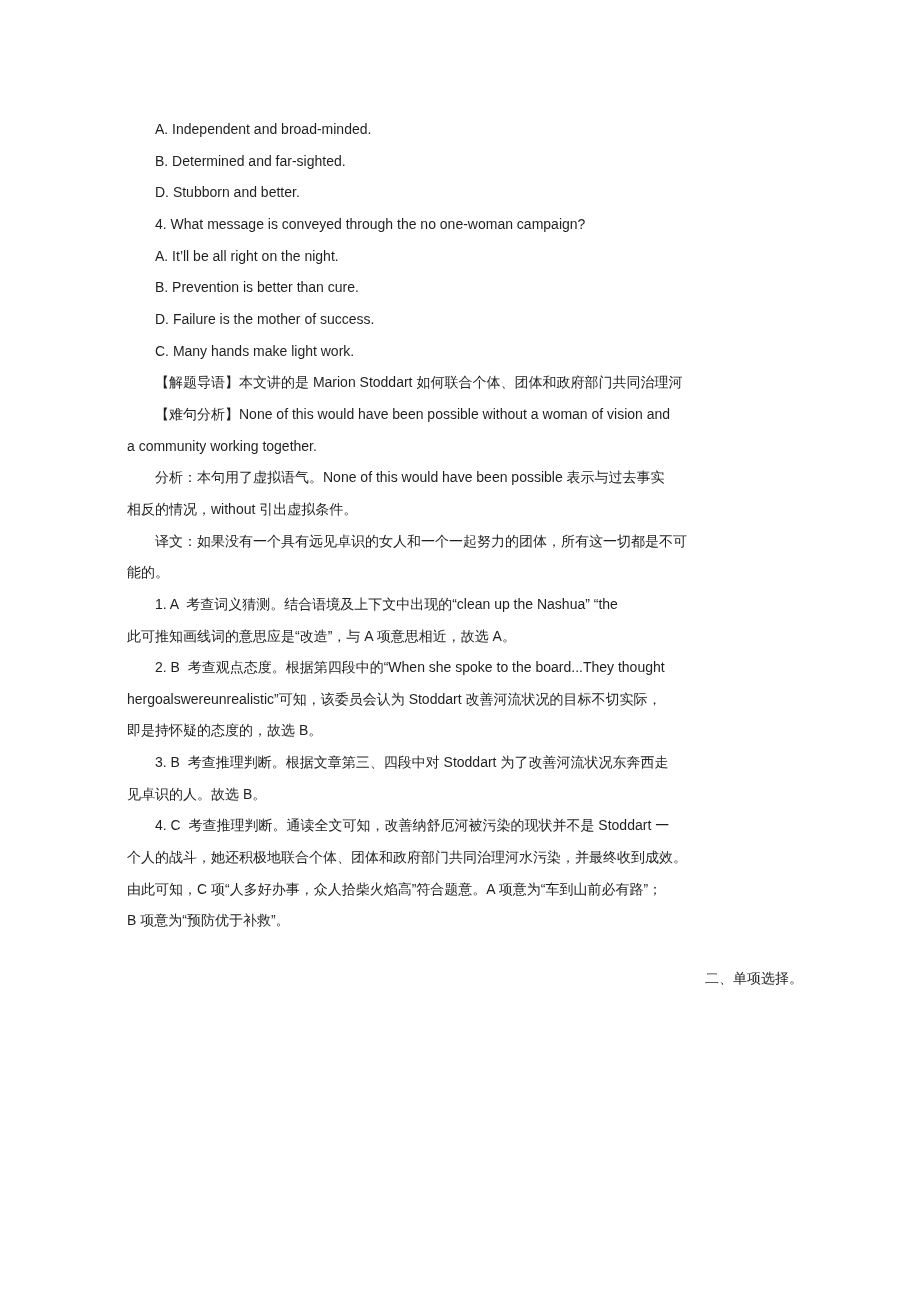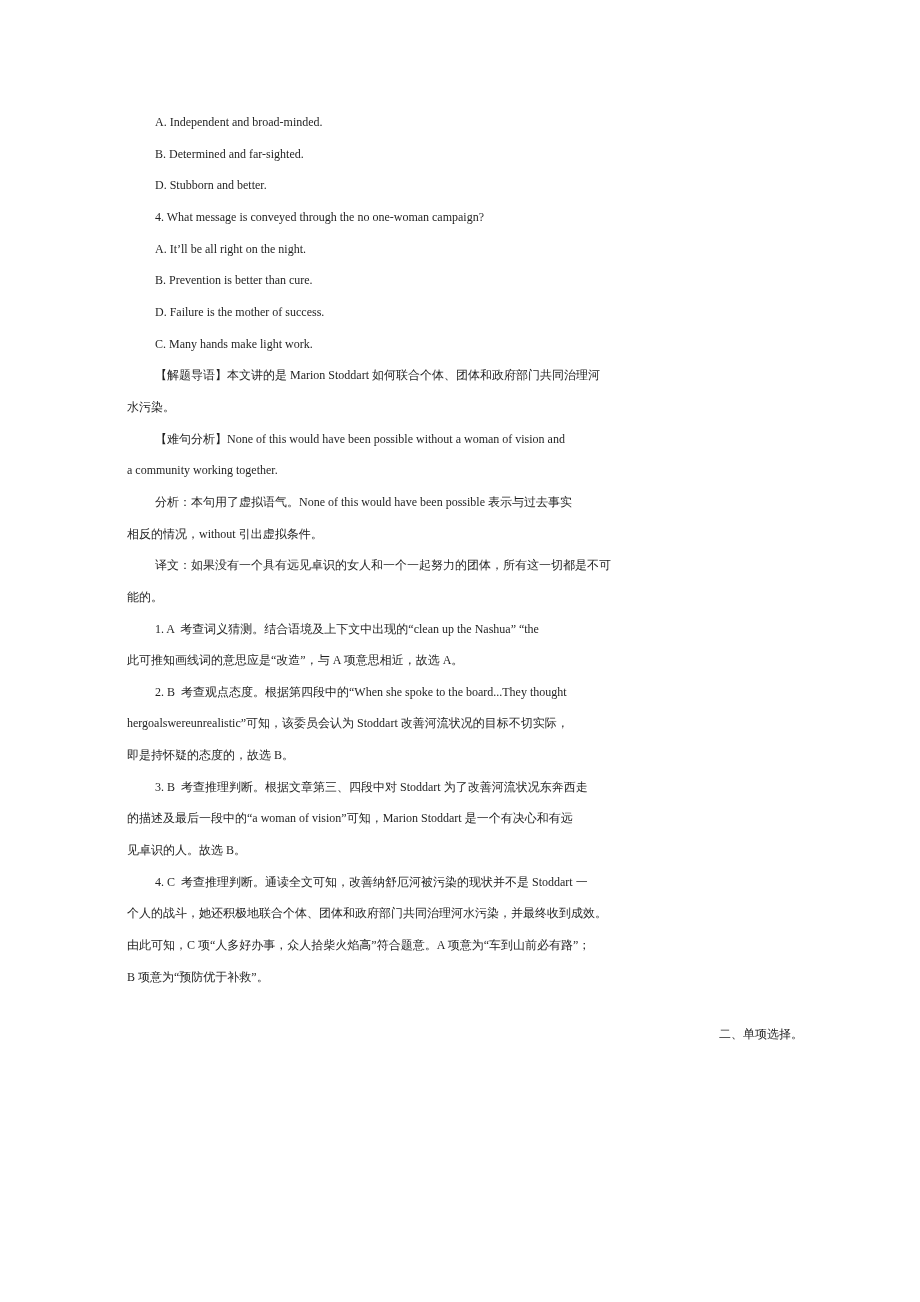--- a/index.html
+++ b/index.html
@@ -10,24 +10,24 @@
   .page {
     position: relative;
     width: 920px;
     height: 1302px;
     background: #ffffff;
     overflow: hidden;
   }
   .doc {
     position: absolute;
     left: 127px;
-    top: 107px;
+    top: 114px;
     width: 676px;
-    font-family: Liberation Serif, serif;
-    font-size: 12px;
+    font-family: Liberation Sans, sans-serif;
+    font-size: 14px;
     color: #1f1f1f;
     -webkit-font-smoothing: antialiased;
   }
   .line {
     line-height: 31.66px;
     white-space: pre;
     min-height: 31.66px;
   }
   .line.indent {
     padding-left: 28px;
@@ -48,34 +48,32 @@
   <div class="doc" id="doc-body" style="color: rgb(31, 31, 31);">
       <div class="line indent">A. Independent and broad-minded.</div>
       <div class="line indent">B. Determined and far-sighted.</div>
       <div class="line indent">D. Stubborn and better.</div>
       <div class="line indent">4. What message is conveyed through the no one-woman campaign?</div>
       <div class="line indent">A. It’ll be all right on the night.</div>
       <div class="line indent">B. Prevention is better than cure.</div>
       <div class="line indent">D. Failure is the mother of success.</div>
       <div class="line indent">C. Many hands make light work.</div>
       <div class="line indent">【解题导语】本文讲的是 Marion Stoddart 如何联合个体、团体和政府部门共同治理河</div>
-      <div class="line">水污染。</div>
       <div class="line indent">【难句分析】None of this would have been possible without a woman of vision and</div>
       <div class="line">a community working together.</div>
       <div class="line indent">分析：本句用了虚拟语气。None of this would have been possible 表示与过去事实</div>
       <div class="line">相反的情况，without 引出虚拟条件。</div>
       <div class="line indent">译文：如果没有一个具有远见卓识的女人和一个一起努力的团体，所有这一切都是不可</div>
       <div class="line">能的。</div>
       <div class="line indent">1. A  考查词义猜测。结合语境及上下文中出现的“clean up the Nashua” “the</div>
       <div class="line">此可推知画线词的意思应是“改造”，与 A 项意思相近，故选 A。</div>
       <div class="line indent">2. B  考查观点态度。根据第四段中的“When she spoke to the board...They thought</div>
       <div class="line">hergoalswereunrealistic”可知，该委员会认为 Stoddart 改善河流状况的目标不切实际，</div>
       <div class="line">即是持怀疑的态度的，故选 B。</div>
       <div class="line indent">3. B  考查推理判断。根据文章第三、四段中对 Stoddart 为了改善河流状况东奔西走</div>
-      <div class="line">的描述及最后一段中的“a woman of vision”可知，Marion Stoddart 是一个有决心和有远</div>
       <div class="line">见卓识的人。故选 B。</div>
       <div class="line indent">4. C  考查推理判断。通读全文可知，改善纳舒厄河被污染的现状并不是 Stoddart 一</div>
       <div class="line">个人的战斗，她还积极地联合个体、团体和政府部门共同治理河水污染，并最终收到成效。</div>
       <div class="line">由此可知，C 项“人多好办事，众人拾柴火焰高”符合题意。A 项意为“车到山前必有路”；</div>
       <div class="line">B 项意为“预防优于补救”。</div>
       <div class="line loose gap-before">二、单项选择。</div>
     </div>
 </div>
 
 </body></html>

